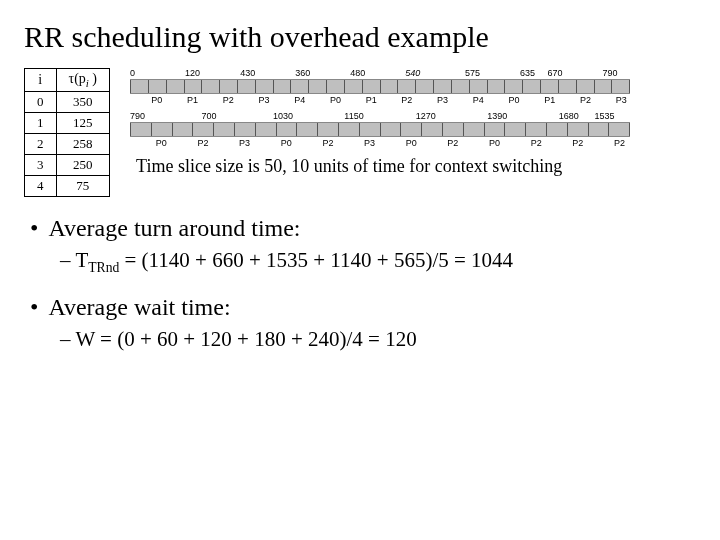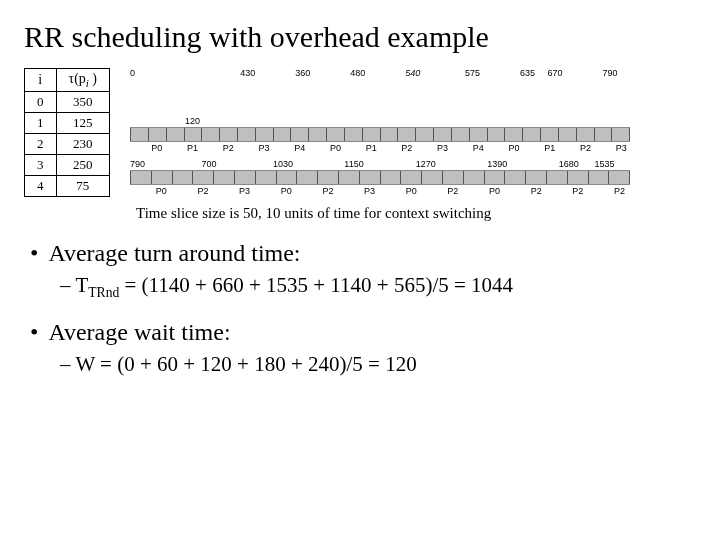--- a/index.html
+++ b/index.html
@@ -64,21 +64,21 @@
   }
   .gantt-bar .seg {
     border-left: 1px solid #555;
     box-sizing: border-box;
   }
   .gantt-bar .seg:last-child { border-right: 1px solid #555; }
   .gantt-ticks { margin-bottom: 1px; }
   .gantt-labels { margin: 1px 0 6px 0; }
 
   .note {
-    font-size: 15px;
+    font-size: 18px;
     margin: 8px 0 0 6px;
     line-height: 1.2;
   }
 
   ul.bullets {
     margin: 18px 0 0 6px;
     padding: 0;
   }
   ul.bullets > li {
     list-style: none;
@@ -118,39 +118,39 @@
       <tr>
             <td>0</td>
             <td>350</td>
           </tr>
       <tr>
             <td>1</td>
             <td>125</td>
           </tr>
       <tr>
             <td>2</td>
-            <td>230</td>
+            <td>258</td>
           </tr>
       <tr>
             <td>3</td>
             <td>250</td>
           </tr>
       <tr>
             <td>4</td>
             <td>75</td>
           </tr>
     </tbody>
       </table>
 
     <div>
       <div class="gantt-wrap">
         <div class="gantt-ticks" id="ticks1">
             <span style="flex: 1 1 0%;">0</span>
             <span style="flex: 1 1 0%;"></span>
-            <span style="flex: 1 1 0%; margin-top: 48px;">120</span>
+            <span style="flex: 1 1 0%;">120</span>
             <span style="flex: 1 1 0%;"></span>
             <span style="flex: 1 1 0%;">430</span>
             <span style="flex: 1 1 0%;"></span>
             <span style="flex: 1 1 0%;">360</span>
             <span style="flex: 1 1 0%;"></span>
             <span style="flex: 1 1 0%;">480</span>
             <span style="flex: 1 1 0%;"></span>
             <span style="flex: 1 1 0%; font-style: italic;">540</span>
             <span style="flex: 1 1 0%; margin-left: 32px;">575</span>
             <span style="flex: 1 1 0%;"></span>
@@ -297,15 +297,15 @@
   <ul class="bullets">
     <li>Average turn around time:</li>
   </ul>
   <div class="subline">
     <span>T</span><span class="subscript">TRnd</span><span> = (1140 + 660 + 1535  + 1140 + 565)/5 = 1044</span>
   </div>
 
   <ul class="bullets">
     <li>Average wait time:</li>
   </ul>
-  <div class="subline">W = (0 + 60 + 120 + 180 + 240)/5 = 120</div>
+  <div class="subline">W = (0 + 60 + 120 + 180 + 240)/4 = 120</div>
 
 </div>
 
 </body></html>

